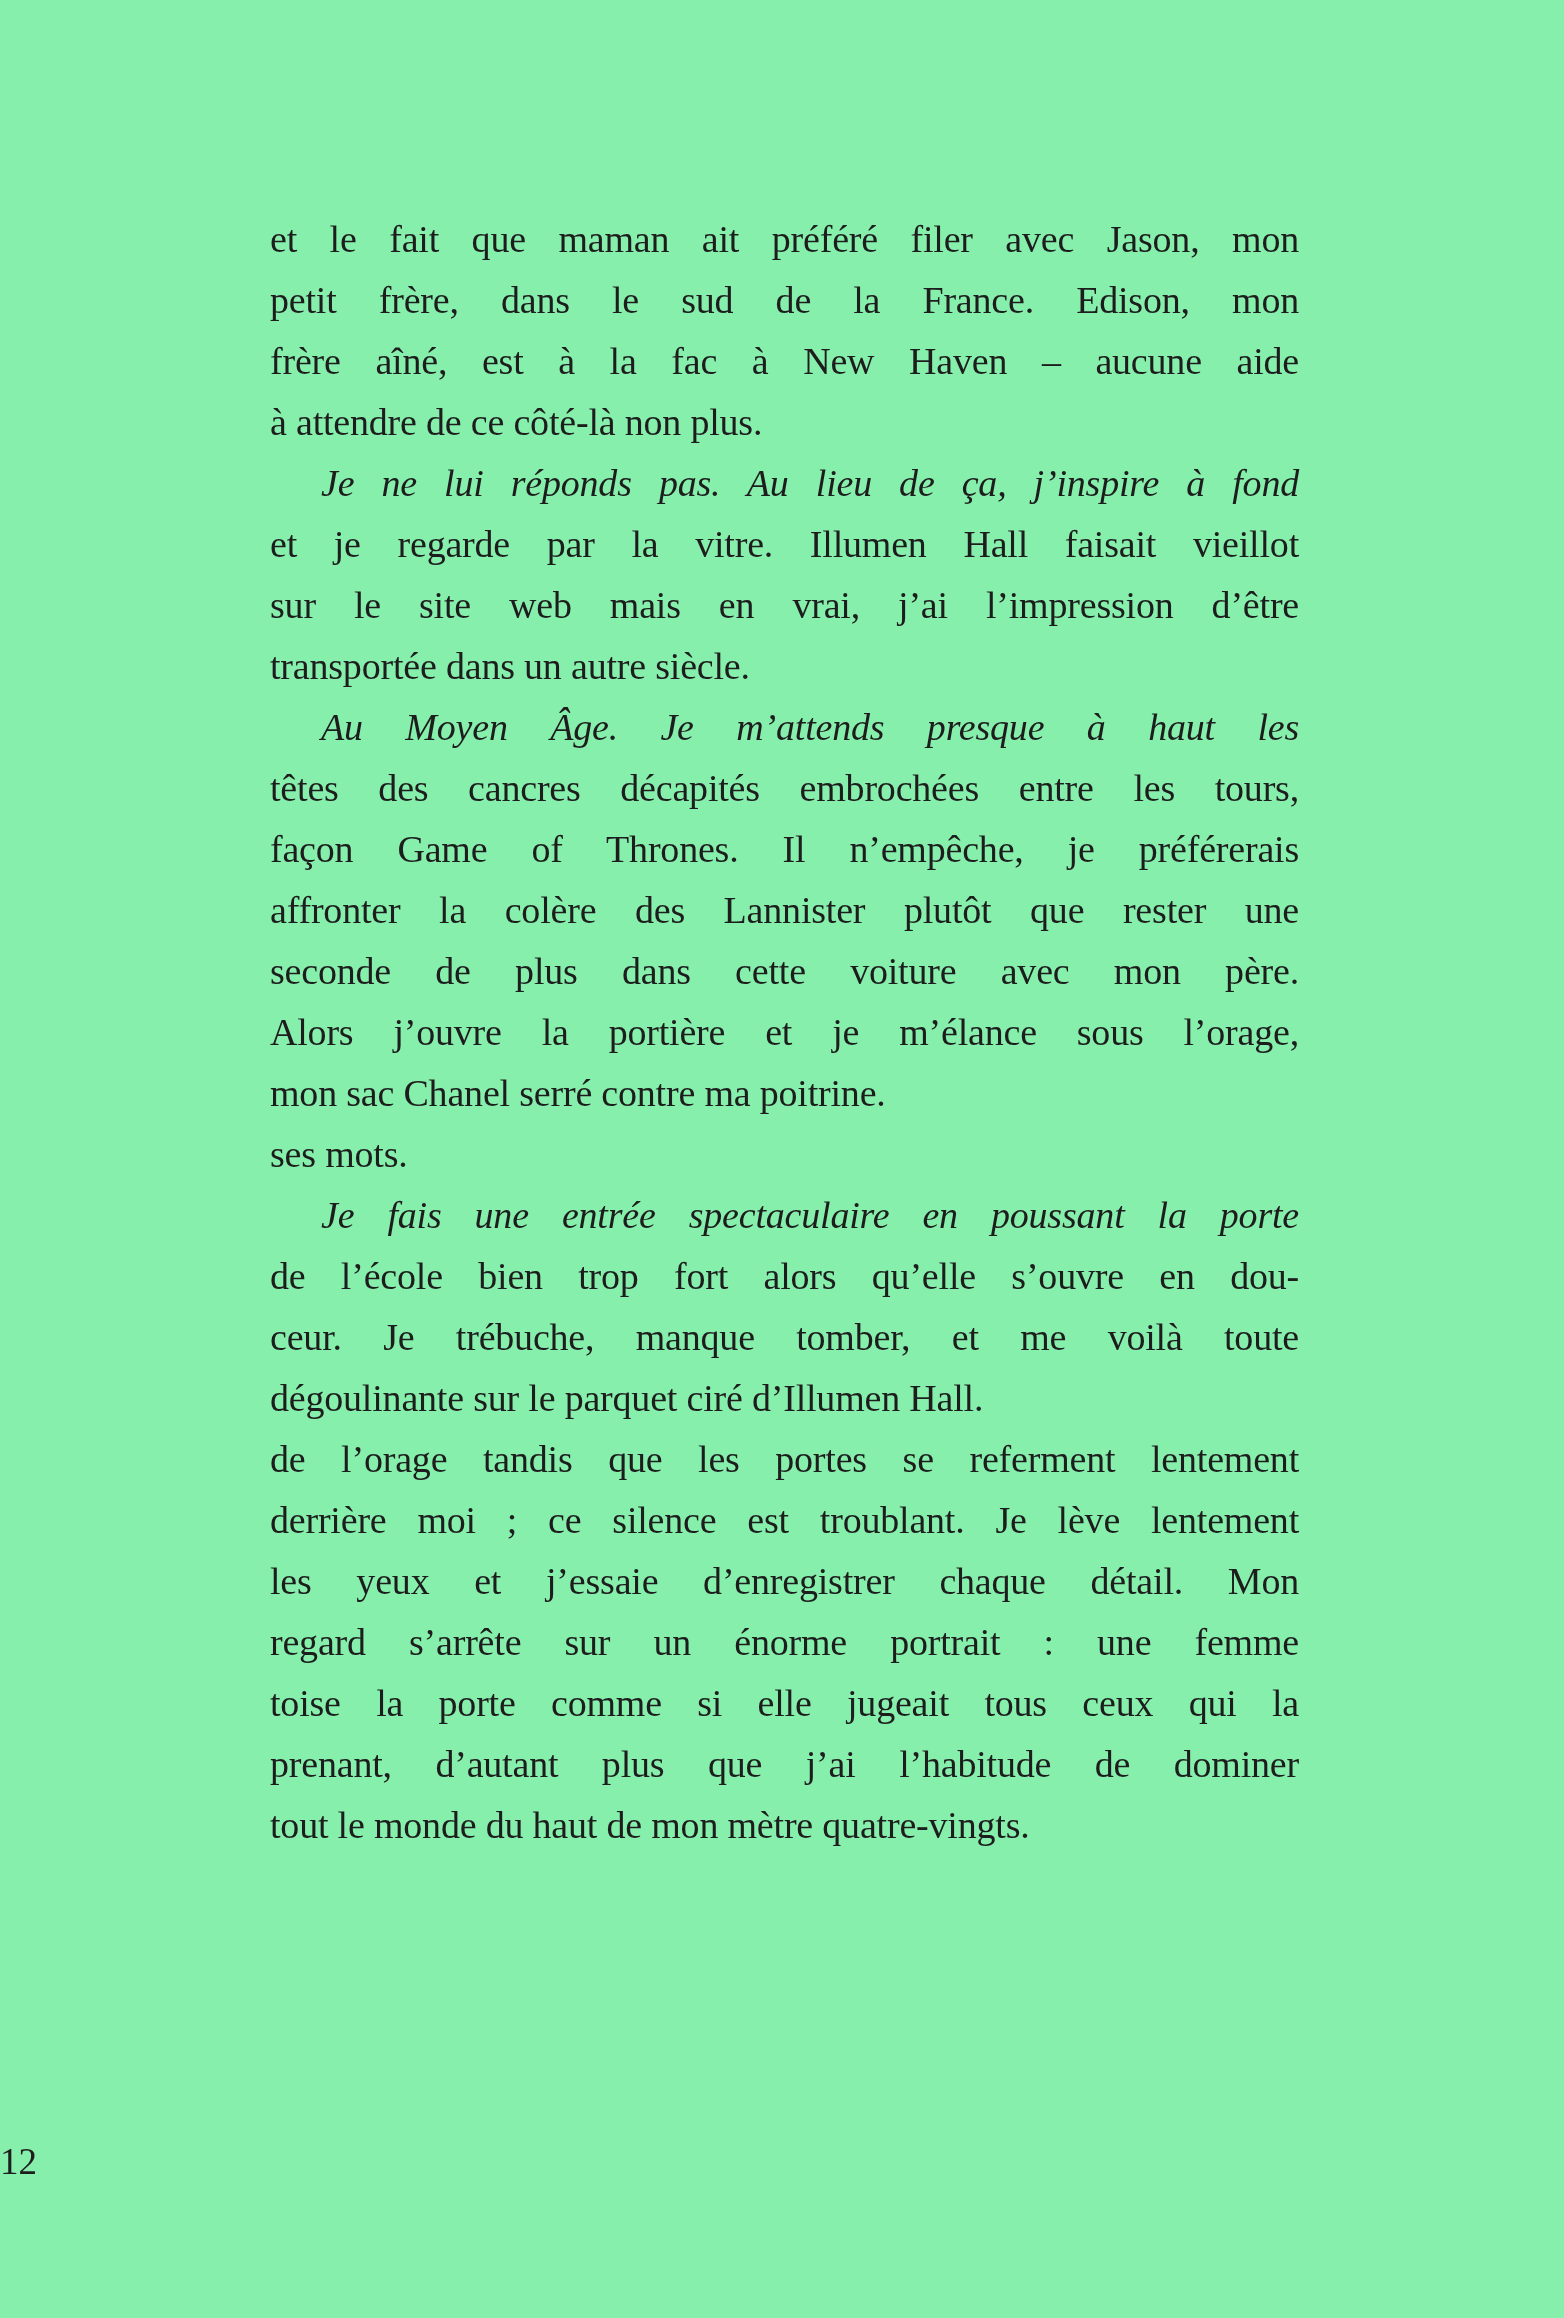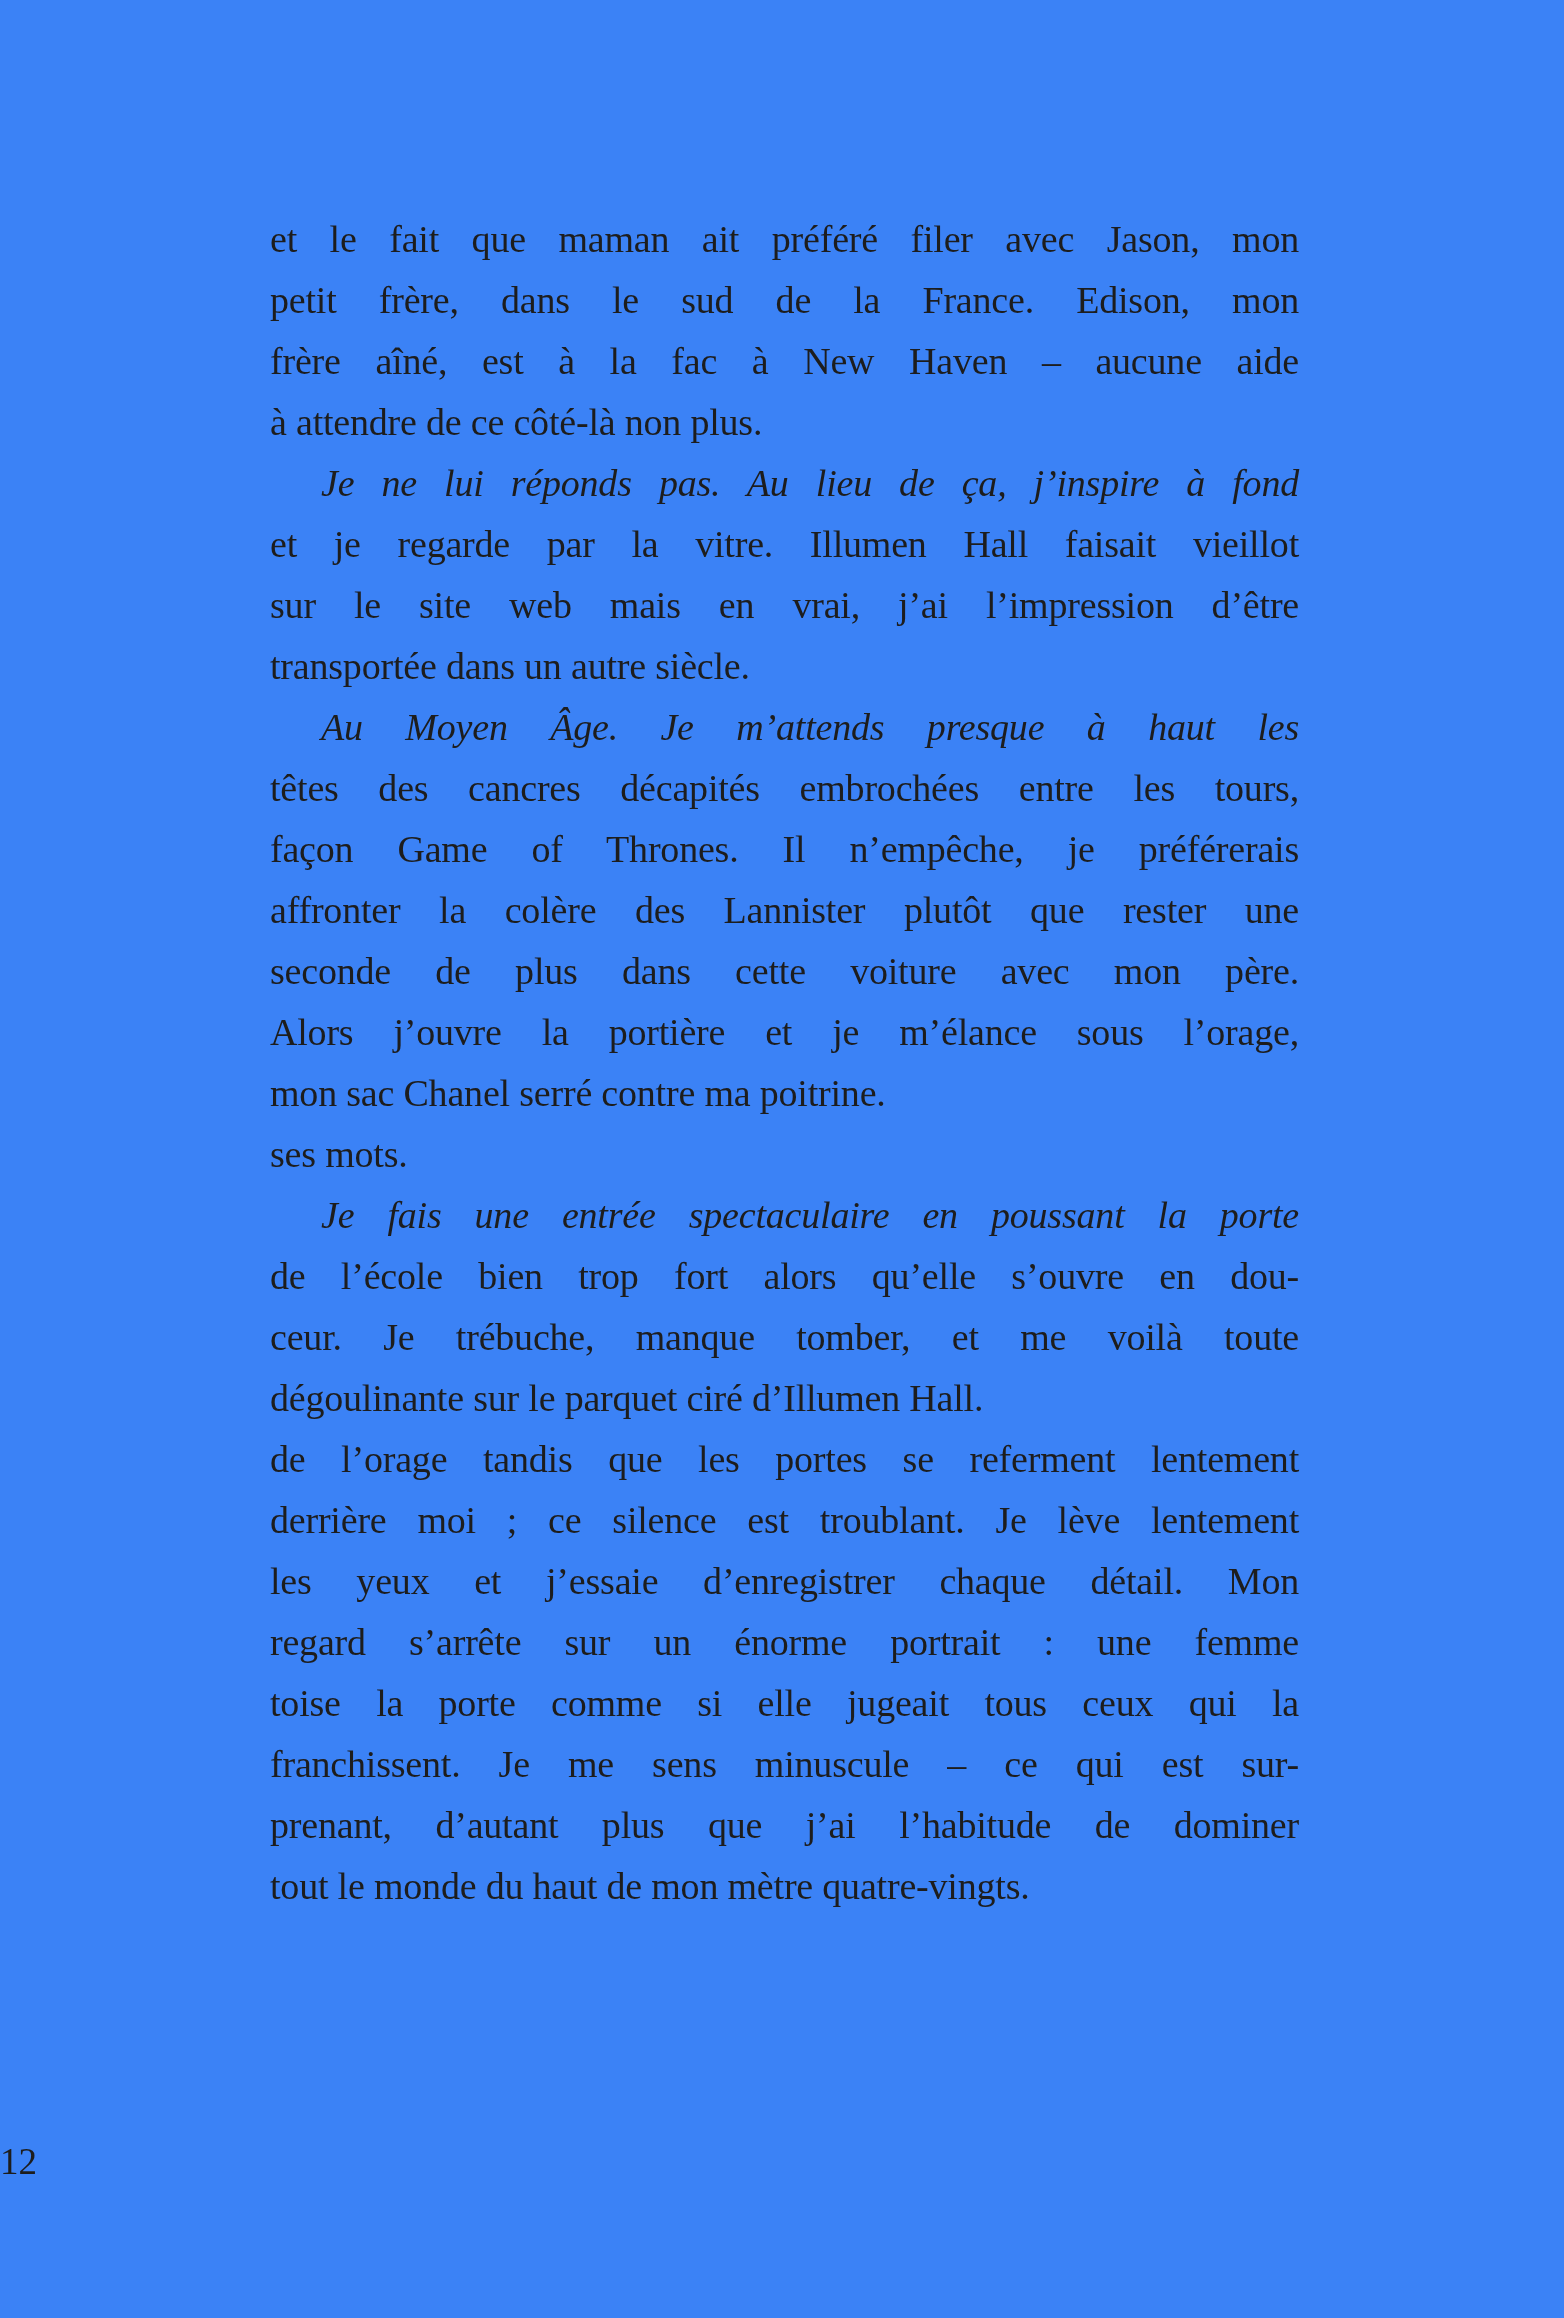--- a/index.html
+++ b/index.html
@@ -4,21 +4,21 @@
 <style>
   html, body {
     margin: 0;
     padding: 0;
     background: #ffffff;
   }
   .page {
     position: relative;
     width: 1564px;
     height: 2318px;
-    background: #3b82f6;
+    background: #86efac;
     overflow: hidden;
     font-family: "Liberation Serif", "DejaVu Serif", serif;
     color: #1d1d1d;
   }
   .text-block {
     position: absolute;
     left: 270px;
     top: 209px;
     width: 1029px;
   }
@@ -73,19 +73,18 @@
       <div class="line end"><span>ses mots.</span></div>
       <div class="line indent"><span>Je fais une entrée spectaculaire en poussant la porte</span></div>
       <div class="line"><span>de l’école bien trop fort alors qu’elle s’ouvre en dou-</span></div>
       <div class="line"><span>ceur. Je trébuche, manque tomber, et me voilà toute</span></div>
       <div class="line end"><span>dégoulinante sur le parquet ciré d’Illumen Hall.</span></div>
       <div class="line"><span>de l’orage tandis que les portes se referment lentement</span></div>
       <div class="line"><span>derrière moi ; ce silence est troublant. Je lève lentement</span></div>
       <div class="line"><span>les yeux et j’essaie d’enregistrer chaque détail. Mon</span></div>
       <div class="line"><span>regard s’arrête sur un énorme portrait : une femme</span></div>
       <div class="line"><span>toise la porte comme si elle jugeait tous ceux qui la</span></div>
-      <div class="line"><span>franchissent. Je me sens minuscule – ce qui est sur-</span></div>
       <div class="line"><span>prenant, d’autant plus que j’ai l’habitude de dominer</span></div>
       <div class="line end"><span>tout le monde du haut de mon mètre quatre-vingts.</span></div>
     </div>
   <div class="page-number">12</div>
 </div>
 
 
 </body></html>

